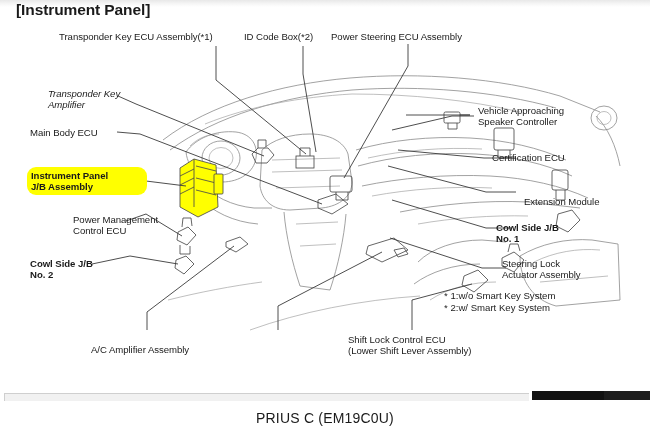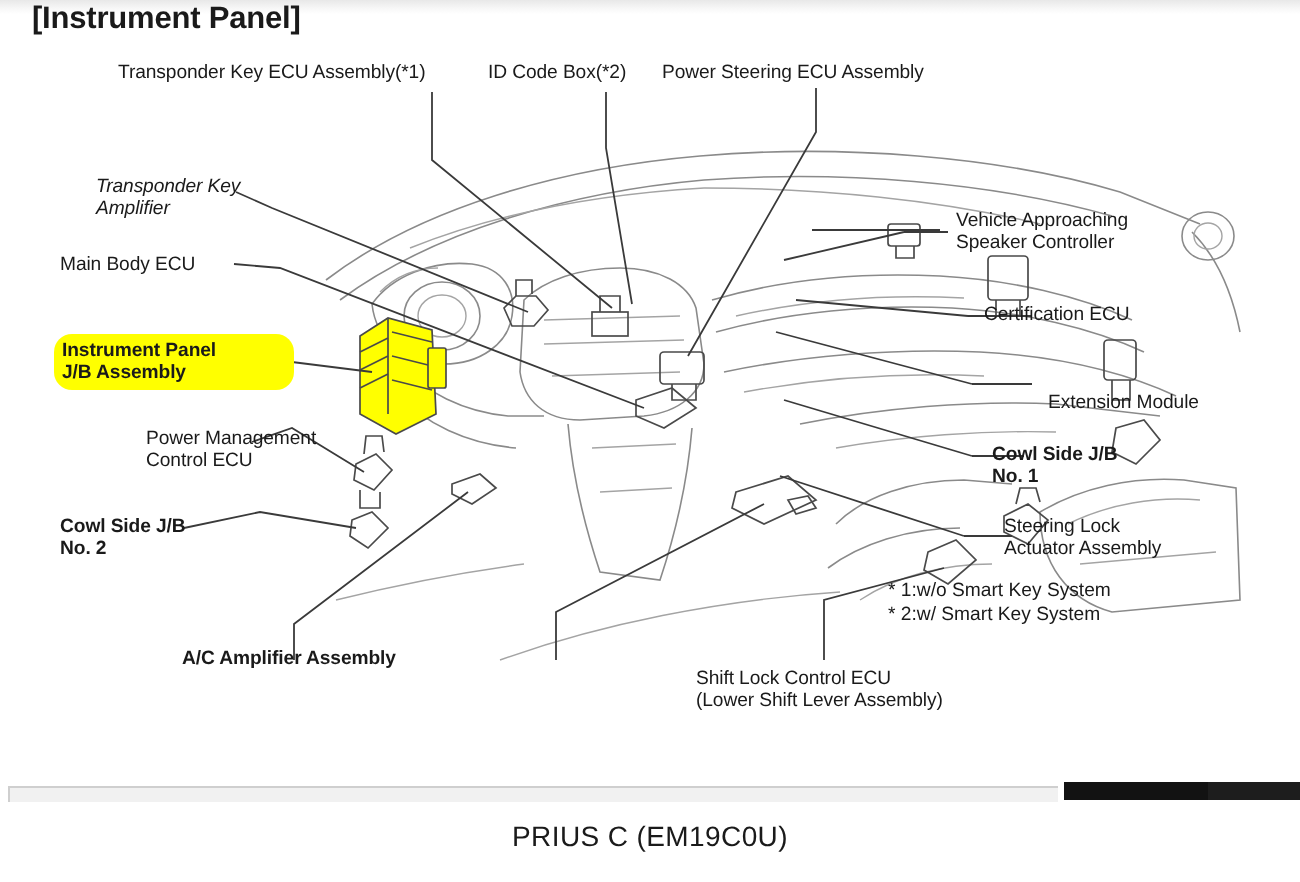--- a/index.html
+++ b/index.html
@@ -290,21 +290,21 @@
   <div class="hl" style="left:27px; top:167px; width:120px; height:28px;"></div>
   <div class="lbl b over" style="left:31px; top:170px;">Instrument Panel
 J/B Assembly</div>
 
   <div class="lbl" style="left:30px; top:214px;margin-left:43px;">Power Management
 Control ECU</div>
 
   <div class="lbl b" style="left:30px; top:258px;">Cowl Side J/B
 No. 2</div>
 
-  <div class="lbl" style="left:91px; top:324px;font-weight:bold;">A/C Amplifier Assembly</div>
+  <div class="lbl" style="left:91px; top:344px;">A/C Amplifier Assembly</div>
 
 
   <div class="lbl" style="left:348px; top:334px;">Shift Lock Control ECU
 (Lower Shift Lever Assembly)</div>
 
   <div class="lbl" style="left:478px; top:105px;">Vehicle Approaching
 Speaker Controller</div>
 
   <div class="lbl" style="left:492px; top:152px;">Certification ECU</div>
 

